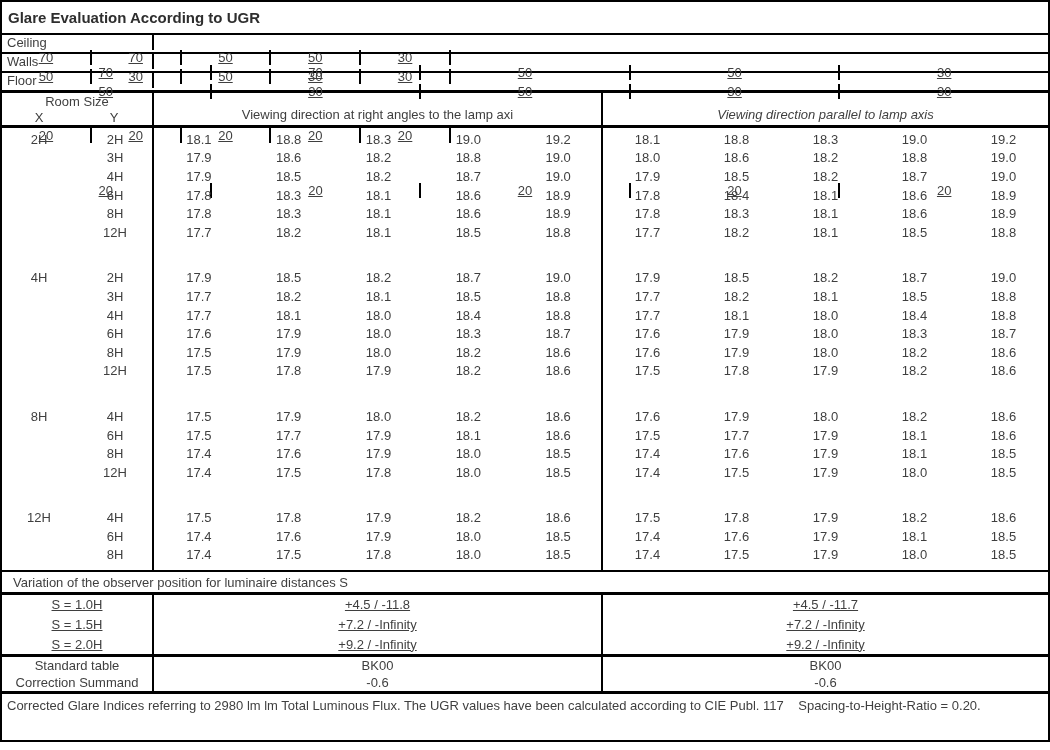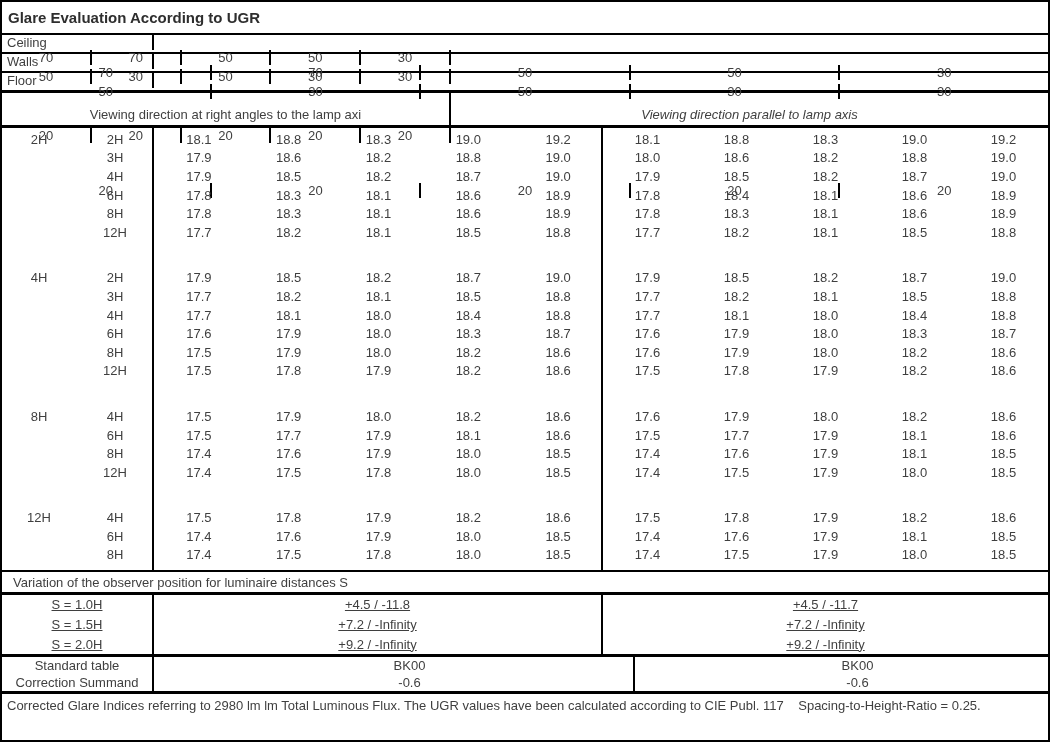--- a/index.html
+++ b/index.html
@@ -9,21 +9,21 @@
           border:2px solid #000; background:#fff; font-size:13px; }
 
   
   .title-row { height:33px; border-bottom:2px solid #000; display:flex; align-items:center; padding-left:6px; }
   .title-row span { font-weight:bold; font-size:15px; color:#2e2e2e; }
 
   
   .srow { display:flex; height:19px; border-bottom:2px solid #000;flex-direction:column; }
   .srow.thick { height:20px; border-bottom:3px solid #000;gap:40px; }
   .slabel { width:152px; border-right:2px solid #000; display:flex; align-items:center; padding-left:5px; }
-  .shalf { display:flex; }
+  .shalf { display:flex;text-decoration:underline; }
   .shalf.h1 { width:449px; border-right:2px solid #000; }
   .shalf.h2 { flex:1; }
   .scell { flex:1; display:flex; align-items:center; justify-content:center; border-right:2px solid #000; }
   .scell:last-child { border-right:none; }
 
   
   .hrow { display:flex; height:35px; border-bottom:3px solid #000; }
   .hlabel { width:152px; border-right:2px solid #000; padding-top:1px; }
   .room-size { text-align:center; height:16px; line-height:16px; }
   .xy-row { display:flex; height:16px; line-height:16px; }
@@ -45,21 +45,21 @@
   .dhalf { display:flex; }
   .dhalf.h1 { width:449px; }
   .dhalf.h2 { flex:1; }
   .dval { flex:1; text-align:center; }
 
   
   .variation-heading { height:23px; border-bottom:3px solid #000; display:flex; align-items:center; padding-left:11px; }
   .vblock { border-bottom:3px solid #000; }
   .vrow { display:flex; height:19.66px;text-decoration:underline; }
   .mblock { border-bottom:3px solid #000; }
-  .mrow { display:flex; height:17px;gap:32px; }
+  .mrow { display:flex; height:17px; }
   .vlabel { width:152px; border-right:2px solid #000; display:flex; align-items:center; justify-content:center; }
   .vcell { display:flex; align-items:center; justify-content:center; }
   .vcell.h1 { width:449px; border-right:2px solid #000; }
   .vcell.h2 { flex:1; }
 
   
   .footer-row { height:50px; padding:4px 5px 0 5px; white-space:pre-wrap; }
 </style>
 </head>
 <body>
@@ -118,20 +118,27 @@
           <div class="scell">20</div>
           <div class="scell">20</div>
           <div class="scell">20</div>
           <div class="scell">20</div>
           <div class="scell">20</div>
         </div>
       </div>
     </div>
 
   <div class="hrow">
+    <div class="hlabel">
+      <div class="room-size">Room Size</div>
+      <div class="xy-row">
+        <div class="xcol-h">X</div>
+        <div class="ycol-h">Y</div>
+      </div>
+    </div>
     <div class="hhalf h1">Viewing direction at right angles to the lamp axi</div>
     <div class="hhalf h2">Viewing direction parallel to lamp axis</div>
   </div>
 
   <div class="data-section">
     <div class="vline v1"></div>
     <div class="vline v2"></div>
     <div id="data-rows">
         <div class="dblock">
           <div class="drow">
@@ -512,15 +519,15 @@
         <div class="vcell h1">BK00</div>
         <div class="vcell h2">BK00</div>
       </div>
       <div class="mrow">
         <div class="vlabel">Correction Summand</div>
         <div class="vcell h1">-0.6</div>
         <div class="vcell h2">-0.6</div>
       </div>
     </div>
 
-  <div class="footer-row">Corrected Glare Indices referring to 2980 lm lm Total Luminous Flux. The UGR values have been calculated according to CIE Publ. 117    Spacing-to-Height-Ratio = 0.25.</div>
+  <div class="footer-row">Corrected Glare Indices referring to 2980 lm lm Total Luminous Flux. The UGR values have been calculated according to CIE Publ. 117    Spacing-to-Height-Ratio = 0.20.</div>
 
 </div>
 
 </body></html>

